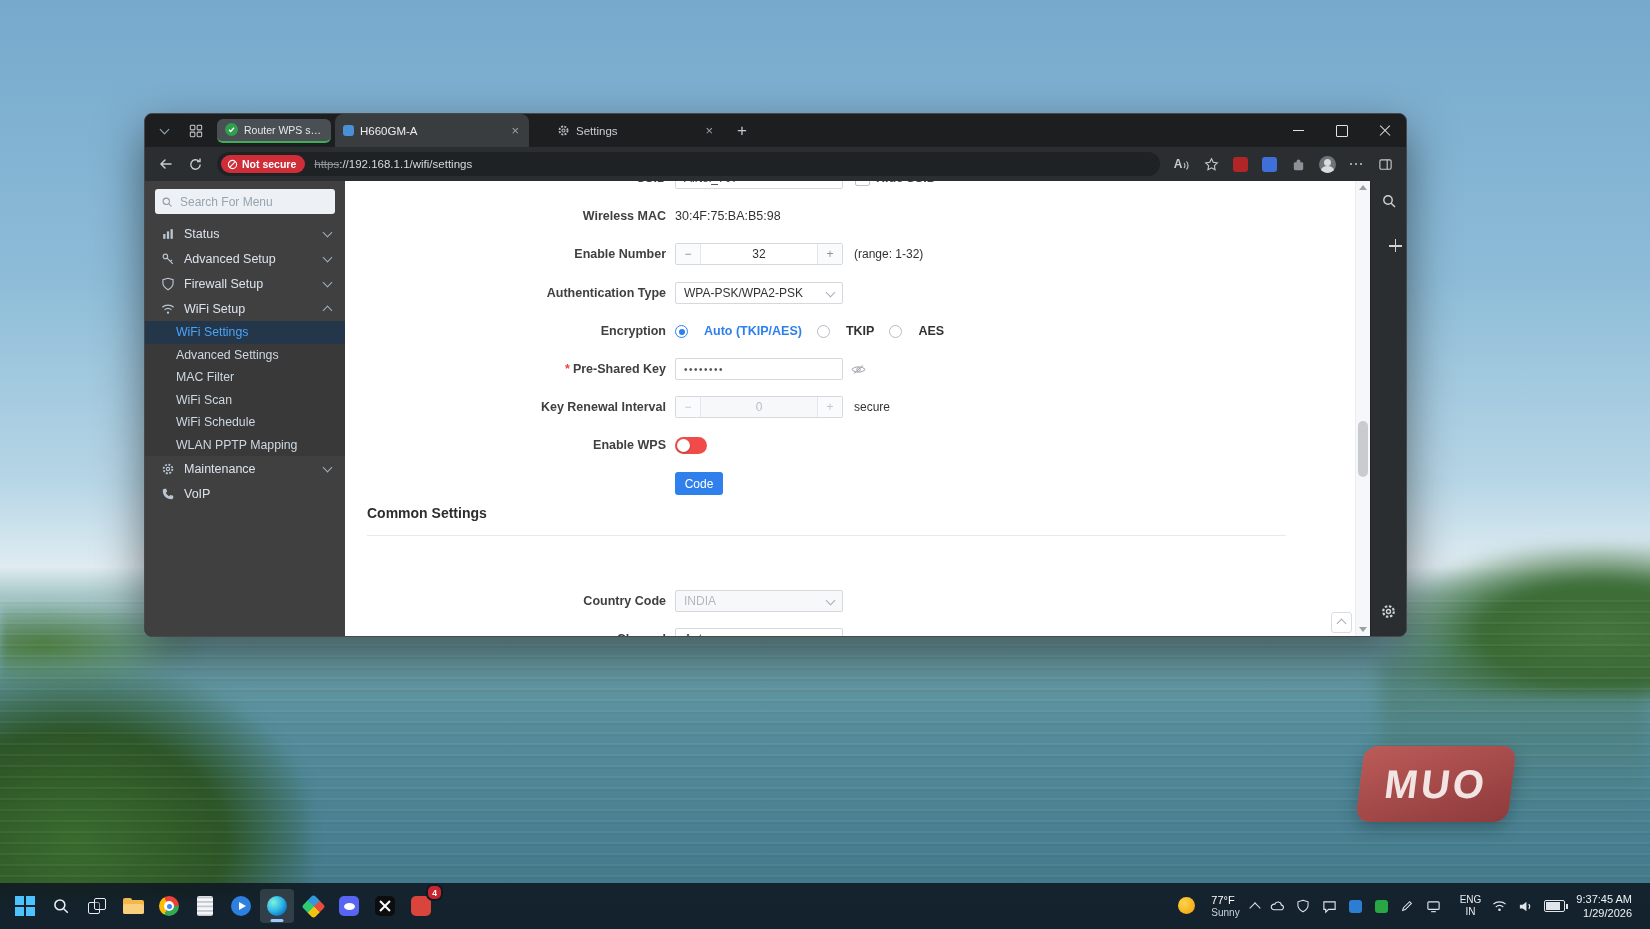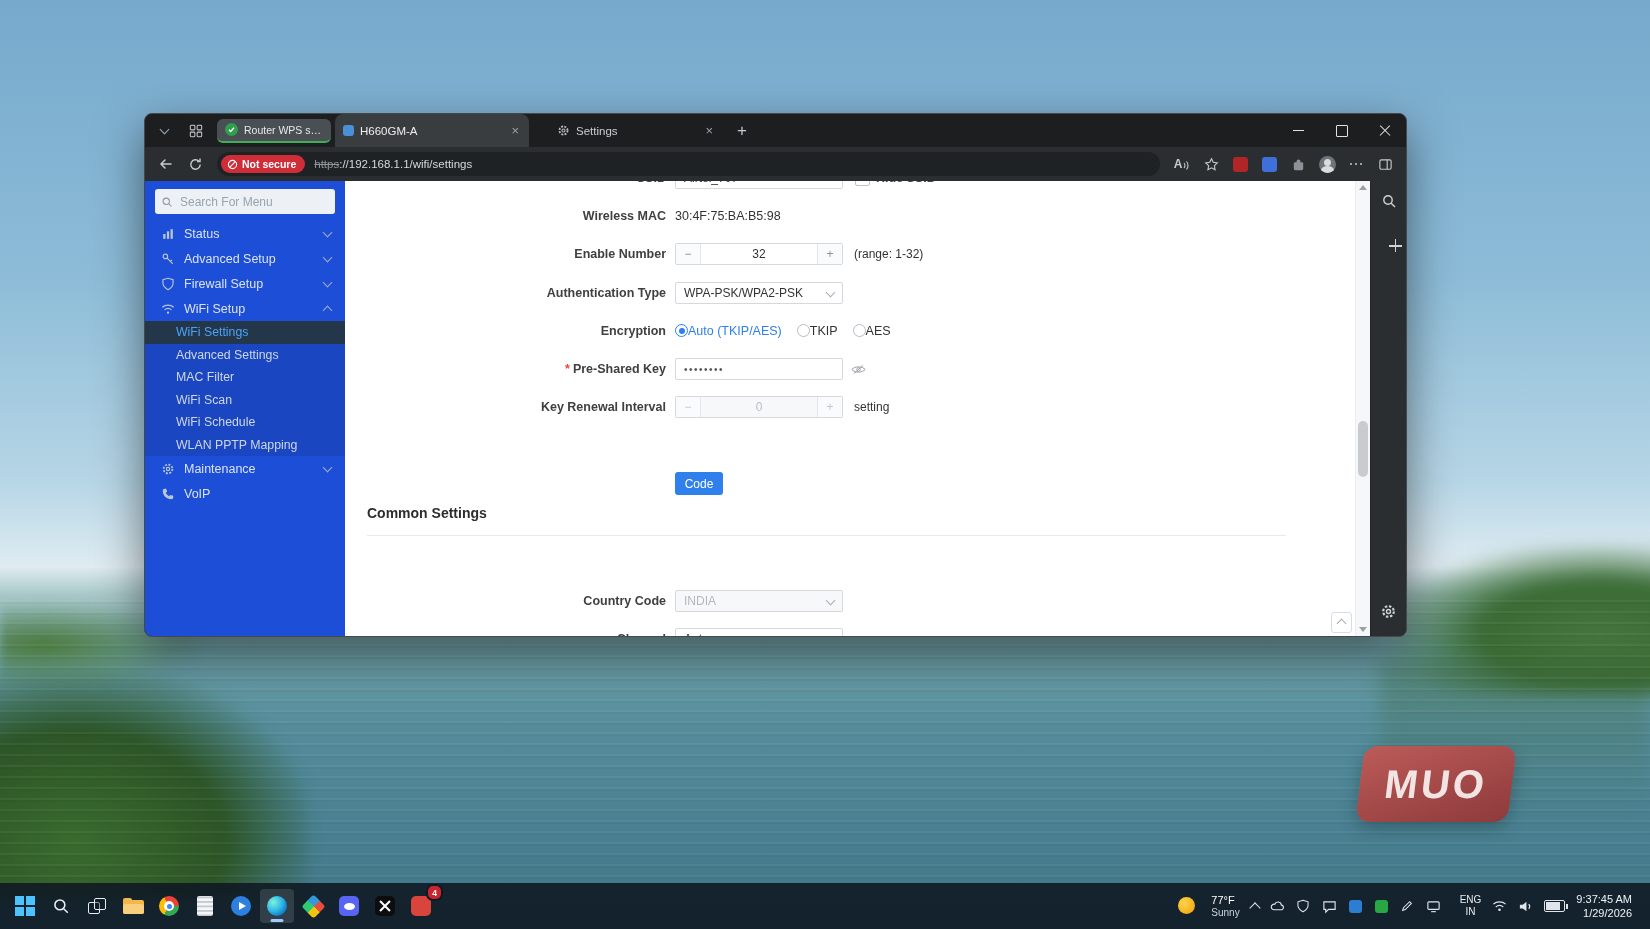--- a/index.html
+++ b/index.html
@@ -60,21 +60,21 @@
   .ext{width:15px;height:15px;border-radius:3px;}
   .ext.red{background:#b02626;} .ext.blue{background:#3f6fd8;}
   .avatar{width:17px;height:17px;border-radius:50%;background:#6d7378;overflow:hidden;position:relative;flex:none;}
   .avatar i{position:absolute;left:50%;top:3px;width:7px;height:7px;margin-left:-3.5px;border-radius:50%;background:#d9dcde;}
   .avatar b{position:absolute;left:50%;top:10px;width:13px;height:9px;margin-left:-6.5px;border-radius:50% 50% 0 0;background:#d9dcde;}
   .dots{display:flex;gap:2.5px;} .dots i{width:2.6px;height:2.6px;border-radius:50%;background:#c6cacd;}
   .ra{display:flex;align-items:flex-end;color:#c6cacd;font-size:12px;font-weight:700;gap:1px;}
 
   .crow{flex:1;display:flex;min-height:0;}
   
-  .sidebar{width:200px;background:#1d4ed8;display:flex;flex-direction:column;font-size:12.5px;color:#dbe3ec;flex:none;}
+  .sidebar{width:200px;background:#404040;display:flex;flex-direction:column;font-size:12.5px;color:#dbe3ec;flex:none;}
   .sbsearch{margin:8px 10px 7px;height:25px;background:#edf1f5;border-radius:3px;display:flex;align-items:center;
     padding:0 6px;gap:5px;color:#8a97a5;}
   .sbsearch input{flex:1;min-width:0;border:0;background:transparent;outline:none;font-size:12px;color:#333;font-family:inherit;}
   .sbsearch input::placeholder{color:#97a3b0;}
   .mitem{height:25px;display:flex;align-items:center;padding:0 14px 0 16px;gap:9px;cursor:pointer;}
   .micon{width:14px;height:14px;color:#b9c6d4;flex:none;display:flex;}
   .mlabel{flex:1;white-space:nowrap;}
   .chev{width:6px;height:6px;border-right:1.4px solid #9fb0c0;border-bottom:1.4px solid #9fb0c0;
     transform:rotate(45deg);margin-top:-2px;flex:none;}
   .chev.up{transform:rotate(-135deg);margin-top:3px;}
@@ -91,21 +91,21 @@
   .ibox{width:168px;height:22px;border:1px solid #d5d8dd;border-radius:2px;background:#fff;display:flex;
     align-items:center;padding:0 8px;font-size:12px;color:#333;box-sizing:border-box;}
   .selbox{justify-content:space-between;cursor:pointer;}
   .selbox.disabled{background:#f7f8fa;color:#b3b8bf;}
   .stepper{width:168px;height:22px;border:1px solid #d5d8dd;border-radius:2px;display:flex;box-sizing:border-box;background:#fff;overflow:hidden;}
   .stepbtn{width:24px;display:flex;align-items:center;justify-content:center;background:#fafbfc;color:#8d939a;font-size:12px;flex:none;}
   .stepbtn.l{border-right:1px solid #e3e6ea;} .stepbtn.r{border-left:1px solid #e3e6ea;}
   .stepval{flex:1;display:flex;align-items:center;justify-content:center;font-size:12px;color:#333;}
   .stepper.disabled{background:#f7f8fa;} .stepper.disabled .stepval{color:#b9bec5;} .stepper.disabled .stepbtn{color:#c3c8ce;}
   .hint{margin-left:11px;font-size:12px;color:#333;font-weight:400;white-space:nowrap;}
-  .ropt{display:flex;align-items:flex-start;gap:0;margin-right:15px;}
+  .ropt{display:flex;align-items:flex-end;gap:16px;margin-right:15px;font-weight:bold;}
   .radio{width:13px;height:13px;border-radius:50%;border:1.5px solid #b6bcc4;box-sizing:border-box;background:#fff;position:relative;flex:none;}
   .radio.sel{border-color:#2f80ed;} .radio.sel i{position:absolute;inset:2.5px;border-radius:50%;background:#2f80ed;}
   .ropt.sel .rlabel{color:#2f80ed;}
   .req{color:#e5493d;margin-right:3px;font-weight:700;}
   .pwd{letter-spacing:1.5px;font-size:10px;color:#555;}
   .eyeoff{margin-left:8px;color:#9aa0a6;display:flex;}
   .toggle{width:32px;height:17px;border-radius:9px;position:relative;cursor:pointer;}
   .toggle .knob{position:absolute;top:2px;width:13px;height:13px;border-radius:50%;background:#fff;box-shadow:0 1px 2px rgba(0,0,0,.25);}
   .toggle.off{background:#f04b49;} .toggle.off .knob{left:2px;}
   .toggle.on{background:#0abf61;} .toggle.on .knob{right:2px;}
@@ -491,24 +491,32 @@
         </div>
 
         <div class="frow" style="top:214px">
           <div class="flabel">Key Renewal Interval</div>
           <div class="fctrl">
             <div class="stepper disabled">
               <div class="stepbtn l">−</div>
               <div class="stepval">0</div>
               <div class="stepbtn r">+</div>
             </div>
-            <span class="hint">setting</span>
-          </div>
-        </div>
-
+            <span class="hint">secure</span>
+          </div>
+        </div>
+
+        <div class="frow" style="top:252px">
+          <div class="flabel">Enable WPS</div>
+          <div class="fctrl">
+              <span class="toggle off">
+                <span class="knob"></span>
+              </span>
+            </div>
+        </div>
 
         <button class="savebtn">Code</button>
 
         <div class="sectitle">Common Settings</div>
         <div class="shr"></div>
 
 
         <div class="frow" style="top:408px">
           <div class="flabel">Country Code</div>
           <div class="fctrl">

